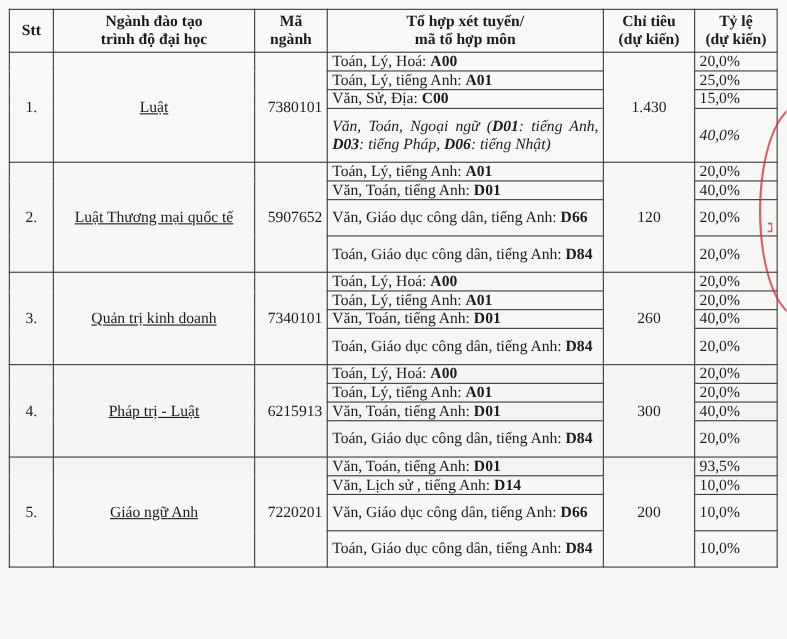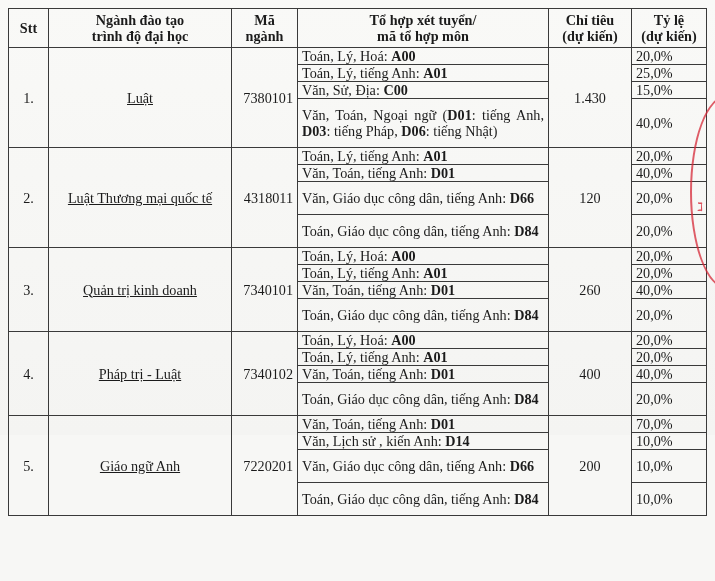--- a/index.html
+++ b/index.html
@@ -53,21 +53,21 @@
     td.stt { text-align: center; }
     td.name { text-align: center; padding-left: 6px; text-decoration: underline; }
     td.code { text-align: right; }
     td.quota { text-align: center; }
     td.ratio { text-align: left; padding-right: 18px; }
     td.combo { text-align: left; padding-left: 4px; padding-right: 6px; }
     td.combo.justify { text-align: justify; }
     td.combo b, td.combo .code-b { font-weight: bold; }
     tr.r1 td.combo, tr.r1 td.ratio { height: 16px; }
     tr.r2 td.combo, tr.r2 td.ratio { height: 32px; }
-    tr.r3 td.combo, tr.r3 td.ratio { height: 48px; }
+    tr.r3 td.combo, tr.r3 td.ratio { height: 48px; font-style: italic; }
     
     td.combo, td.ratio {
       border-top: 1px solid #6a6a6a;
       border-bottom: 1px solid #6a6a6a;
     }
     tr.group-start td { border-top: 1.5px solid #2a2a2a; }
 
     .stamp {
       position: absolute;
       left: 690px;
@@ -131,21 +131,21 @@
         <td class="ratio">15,0%</td>
       </tr>
       <tr class="r3">
         <td class="combo justify"><span>Văn, Toán, Ngoại ngữ (</span><b>D01</b><span>: tiếng Anh, </span><b>D03</b><span>: tiếng Pháp, </span><b>D06</b><span>: tiếng Nhật)</span></td>
         <td class="ratio">40,0%</td>
       </tr>
 
       <tr class="r1 group-start">
         <td class="stt" rowspan="4">2.</td>
         <td class="name" rowspan="4">Luật Thương mại quốc tế</td>
-        <td class="code" rowspan="4">4318011</td>
+        <td class="code" rowspan="4">5907652</td>
         <td class="combo"><span>Toán, Lý, tiếng Anh: </span><b>A01</b></td>
         <td class="quota" rowspan="4">120</td>
         <td class="ratio">20,0%</td>
       </tr>
       <tr class="r1">
         <td class="combo"><span>Văn, Toán, tiếng Anh: </span><b>D01</b></td>
         <td class="ratio">40,0%</td>
       </tr>
       <tr class="r2">
         <td class="combo justify"><span>Văn, Giáo dục công dân, tiếng Anh: </span><b>D66</b></td>
@@ -173,23 +173,23 @@
         <td class="ratio">40,0%</td>
       </tr>
       <tr class="r2">
         <td class="combo justify"><span>Toán, Giáo dục công dân, tiếng Anh: </span><b>D84</b></td>
         <td class="ratio">20,0%</td>
       </tr>
 
       <tr class="r1 group-start">
         <td class="stt" rowspan="4">4.</td>
         <td class="name" rowspan="4">Pháp trị - Luật</td>
-        <td class="code" rowspan="4">7340102</td>
+        <td class="code" rowspan="4">6215913</td>
         <td class="combo"><span>Toán, Lý, Hoá: </span><b>A00</b></td>
-        <td class="quota" rowspan="4">400</td>
+        <td class="quota" rowspan="4">300</td>
         <td class="ratio">20,0%</td>
       </tr>
       <tr class="r1">
         <td class="combo"><span>Toán, Lý, tiếng Anh: </span><b>A01</b></td>
         <td class="ratio">20,0%</td>
       </tr>
       <tr class="r1">
         <td class="combo"><span>Văn, Toán, tiếng Anh: </span><b>D01</b></td>
         <td class="ratio">40,0%</td>
       </tr>
@@ -197,24 +197,24 @@
         <td class="combo justify"><span>Toán, Giáo dục công dân, tiếng Anh: </span><b>D84</b></td>
         <td class="ratio">20,0%</td>
       </tr>
 
       <tr class="r1 group-start">
         <td class="stt" rowspan="4">5.</td>
         <td class="name" rowspan="4">Giáo ngữ Anh</td>
         <td class="code" rowspan="4">7220201</td>
         <td class="combo"><span>Văn, Toán, tiếng Anh: </span><b>D01</b></td>
         <td class="quota" rowspan="4">200</td>
-        <td class="ratio">70,0%</td>
-      </tr>
-      <tr class="r1">
-        <td class="combo"><span>Văn, Lịch sử , kiến Anh: </span><b>D14</b></td>
+        <td class="ratio">93,5%</td>
+      </tr>
+      <tr class="r1">
+        <td class="combo"><span>Văn, Lịch sử , tiếng Anh: </span><b>D14</b></td>
         <td class="ratio">10,0%</td>
       </tr>
       <tr class="r2">
         <td class="combo justify"><span>Văn, Giáo dục công dân, tiếng Anh: </span><b>D66</b></td>
         <td class="ratio">10,0%</td>
       </tr>
       <tr class="r2">
         <td class="combo justify"><span>Toán, Giáo dục công dân, tiếng Anh: </span><b>D84</b></td>
         <td class="ratio">10,0%</td>
       </tr>

